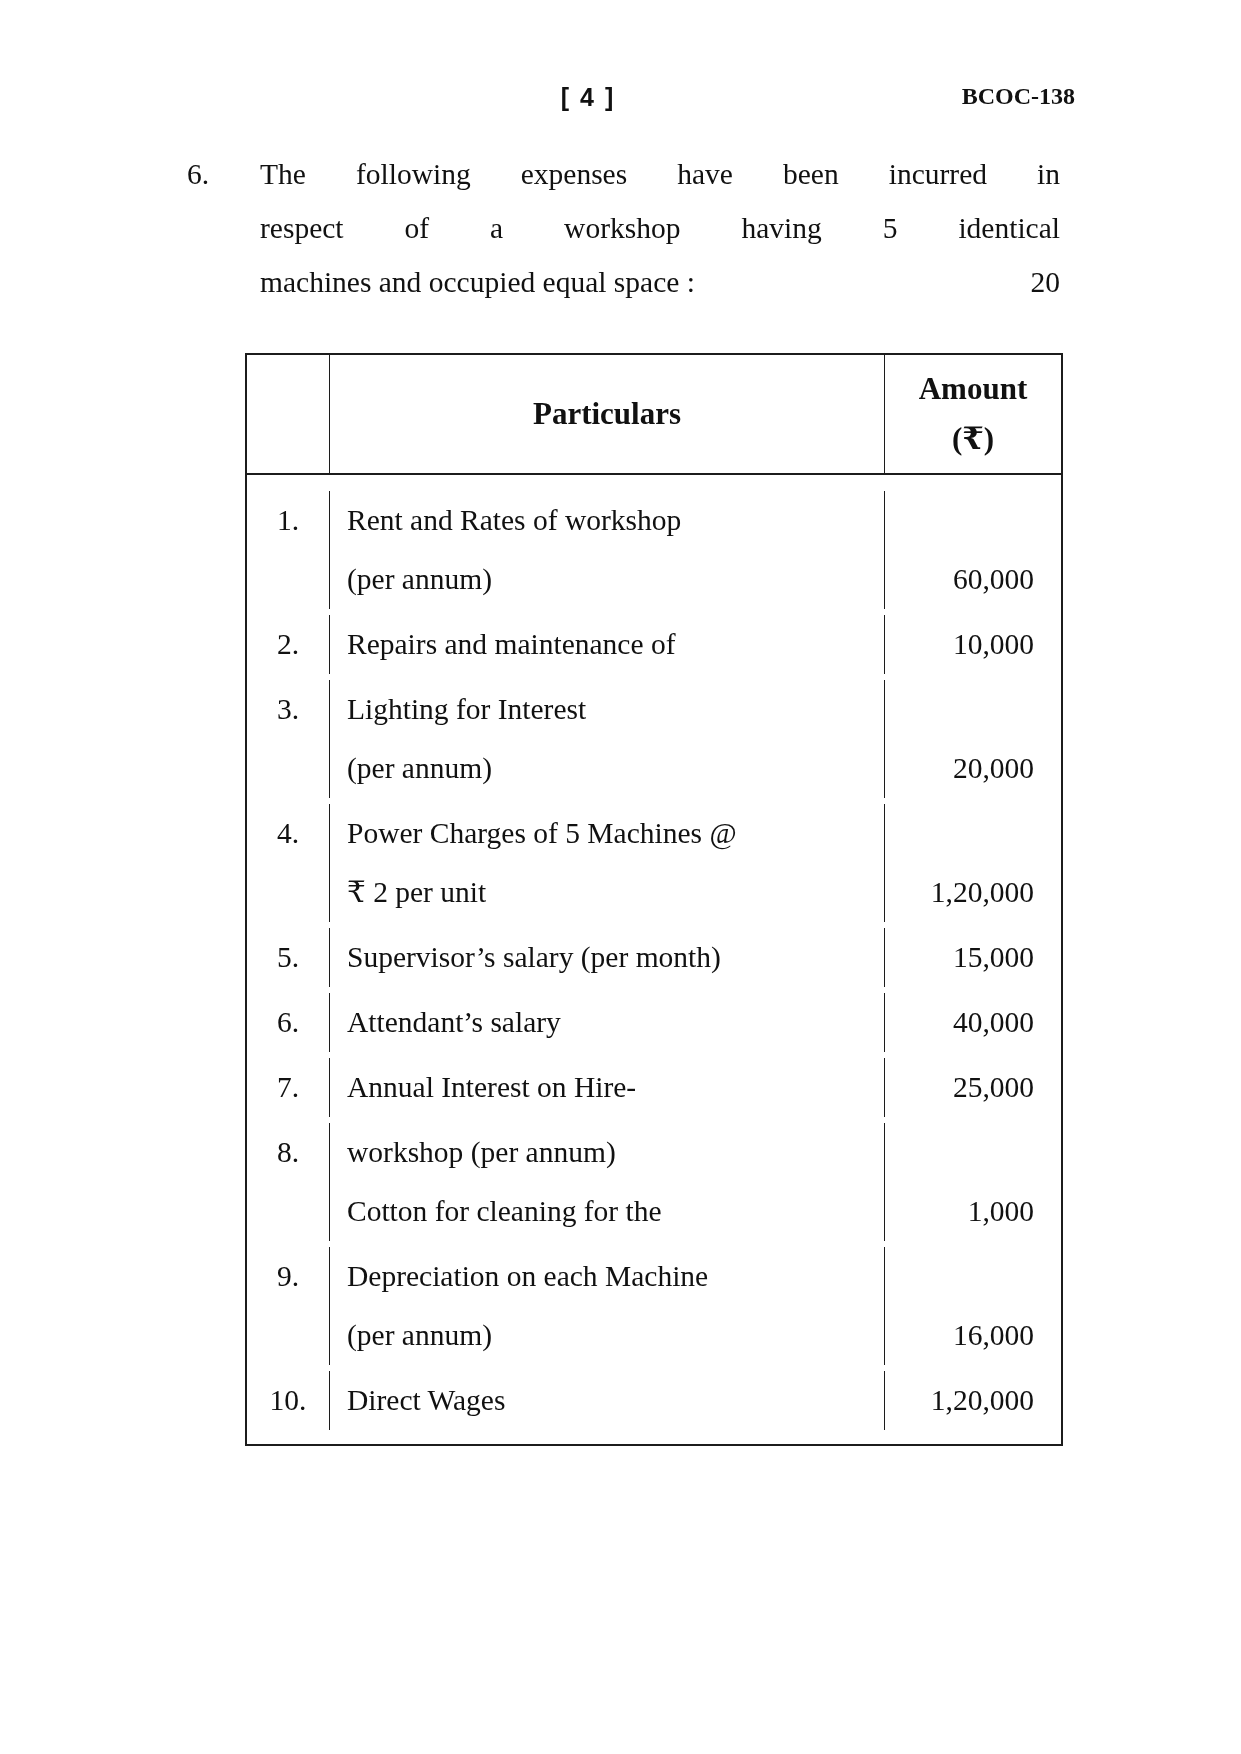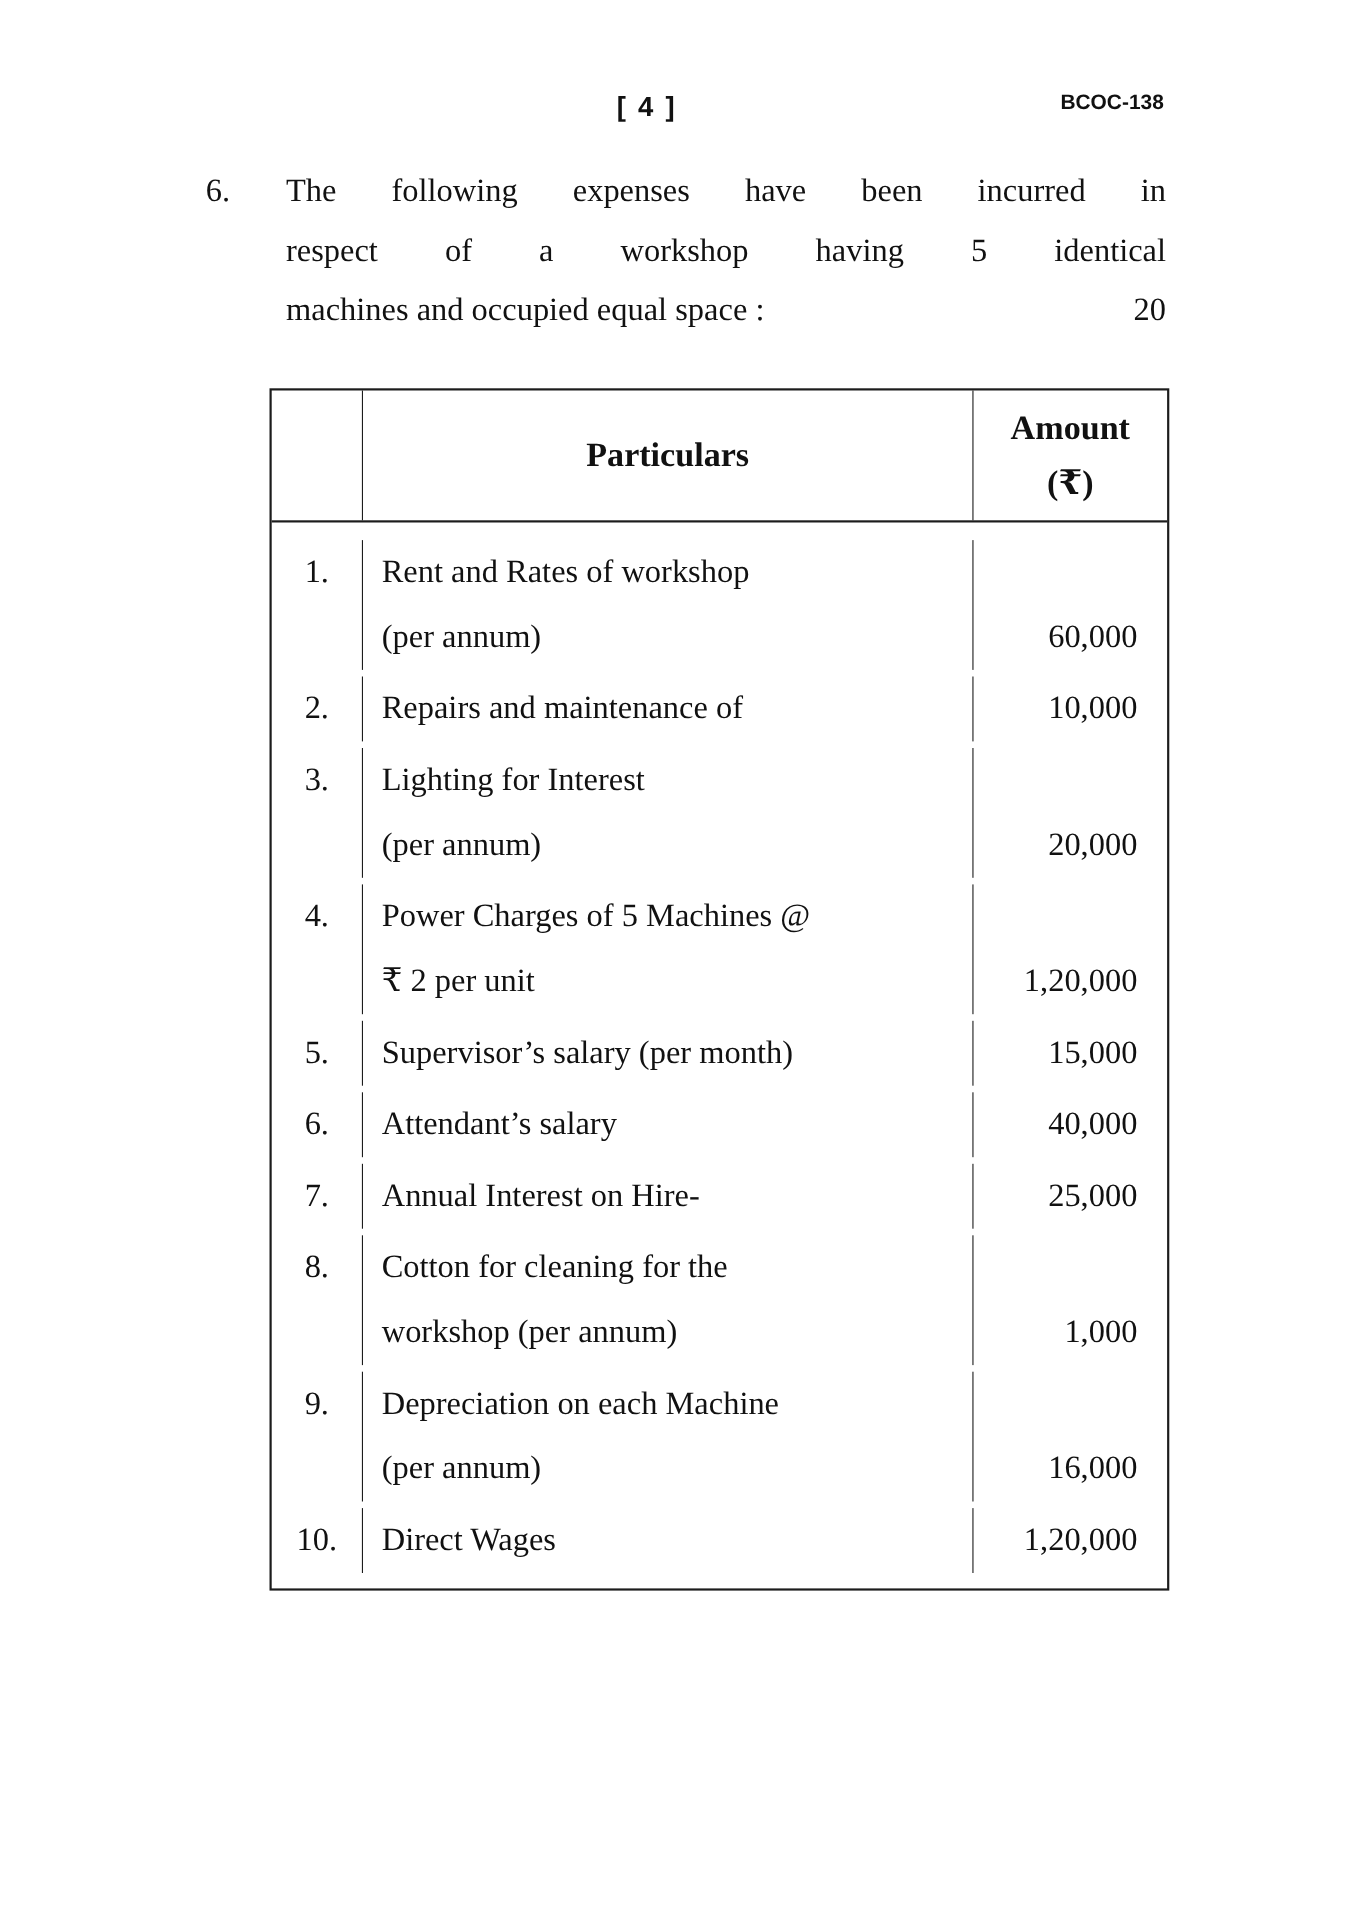--- a/index.html
+++ b/index.html
@@ -27,24 +27,24 @@
     left: 588px;
     transform: translateX(-50%);
     font-family: "Liberation Sans", sans-serif;
     font-weight: bold;
     font-size: 25px;
     letter-spacing: 2px;
     white-space: nowrap;
   }
   .course-code {
     position: absolute;
-    right: 183px;
-    font-family: Liberation Sans, sans-serif;
-    font-weight: bold;
-    font-size: 19px;
+    right: 166px;
+    font-family: Liberation Serif, serif;
+    font-weight: bold;
+    font-size: 24px;
     white-space: nowrap;
   }
 
   
   .question {
     display: flex;
     margin-top: 32px;
     padding-left: 187px;
     font-size: 29.5px;
     line-height: 54px;
@@ -224,22 +224,22 @@
     <div class="cell serial">7.</div>
     <div class="cell particulars">
           <div>Annual Interest on Hire-</div>
         </div>
     <div class="cell amount">25,000</div>
   </div>
 
   <div class="trow">
     <div class="cell serial">8.</div>
     <div class="cell particulars">
+          <div>workshop (per annum)</div>
           <div>Cotton for cleaning for the</div>
-          <div>workshop (per annum)</div>
         </div>
     <div class="cell amount">1,000</div>
   </div>
 
   <div class="trow">
     <div class="cell serial">9.</div>
     <div class="cell particulars">
           <div>Depreciation on each Machine</div>
           <div>(per annum)</div>
         </div>

